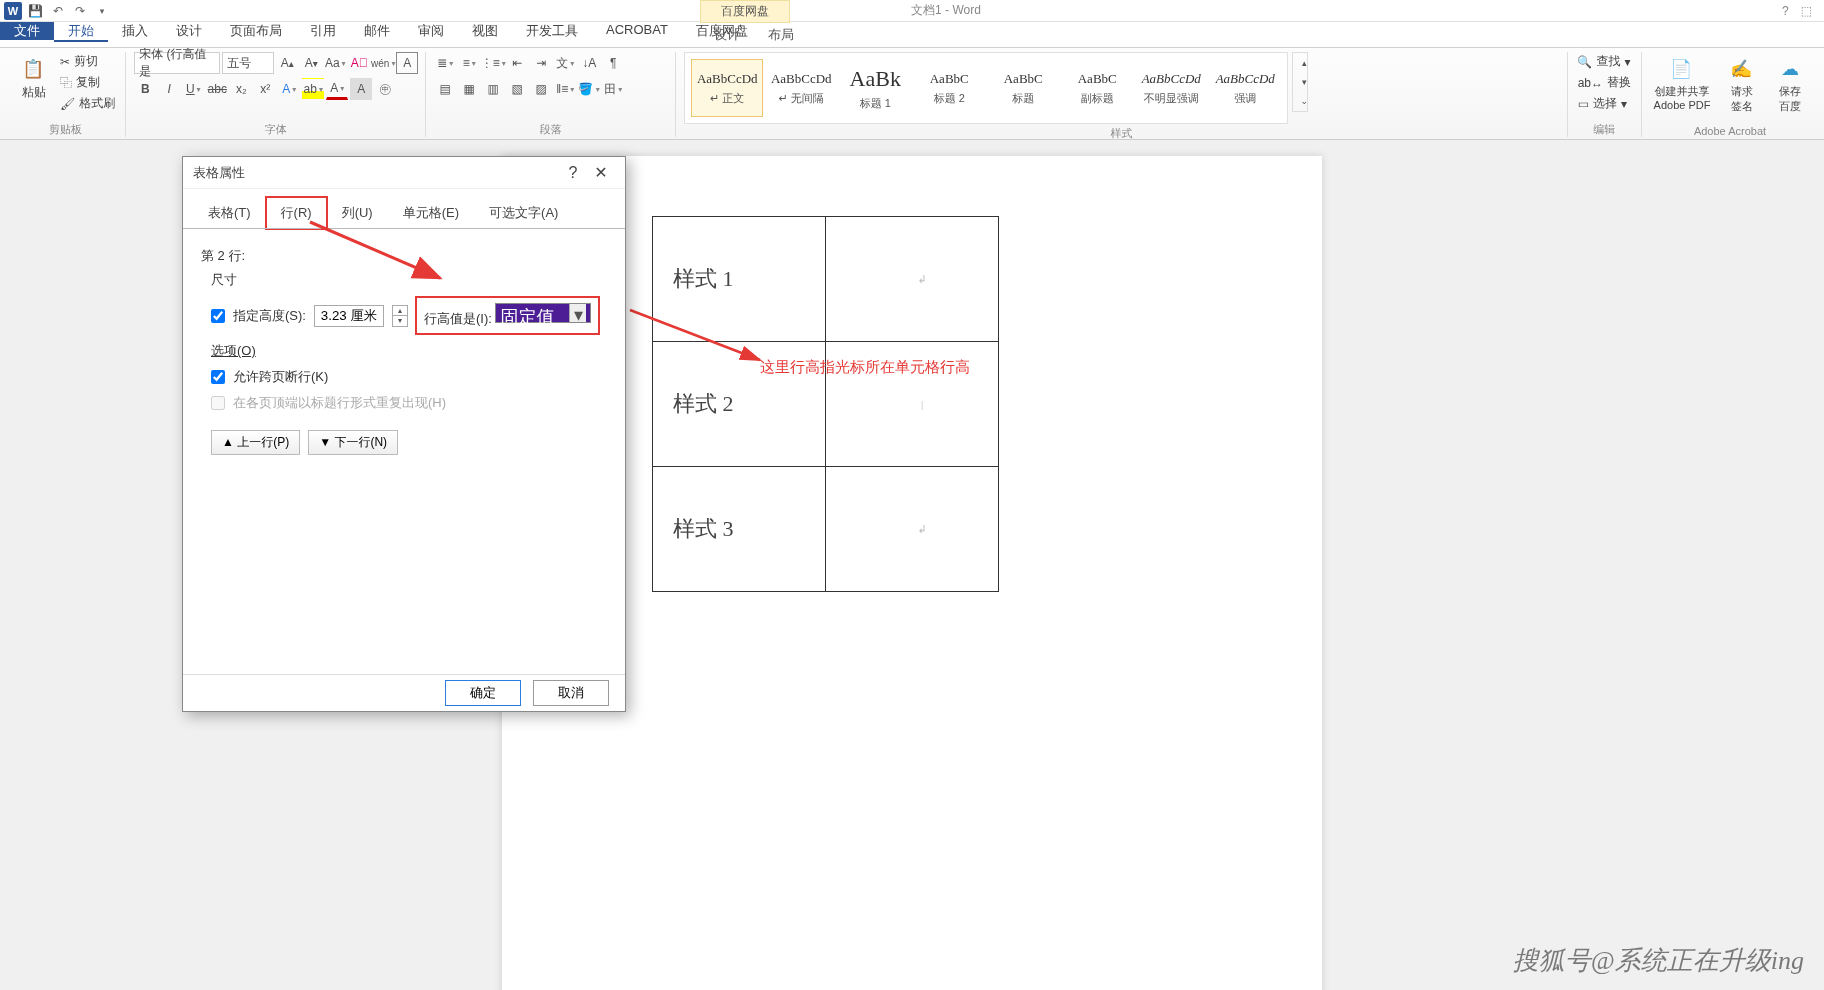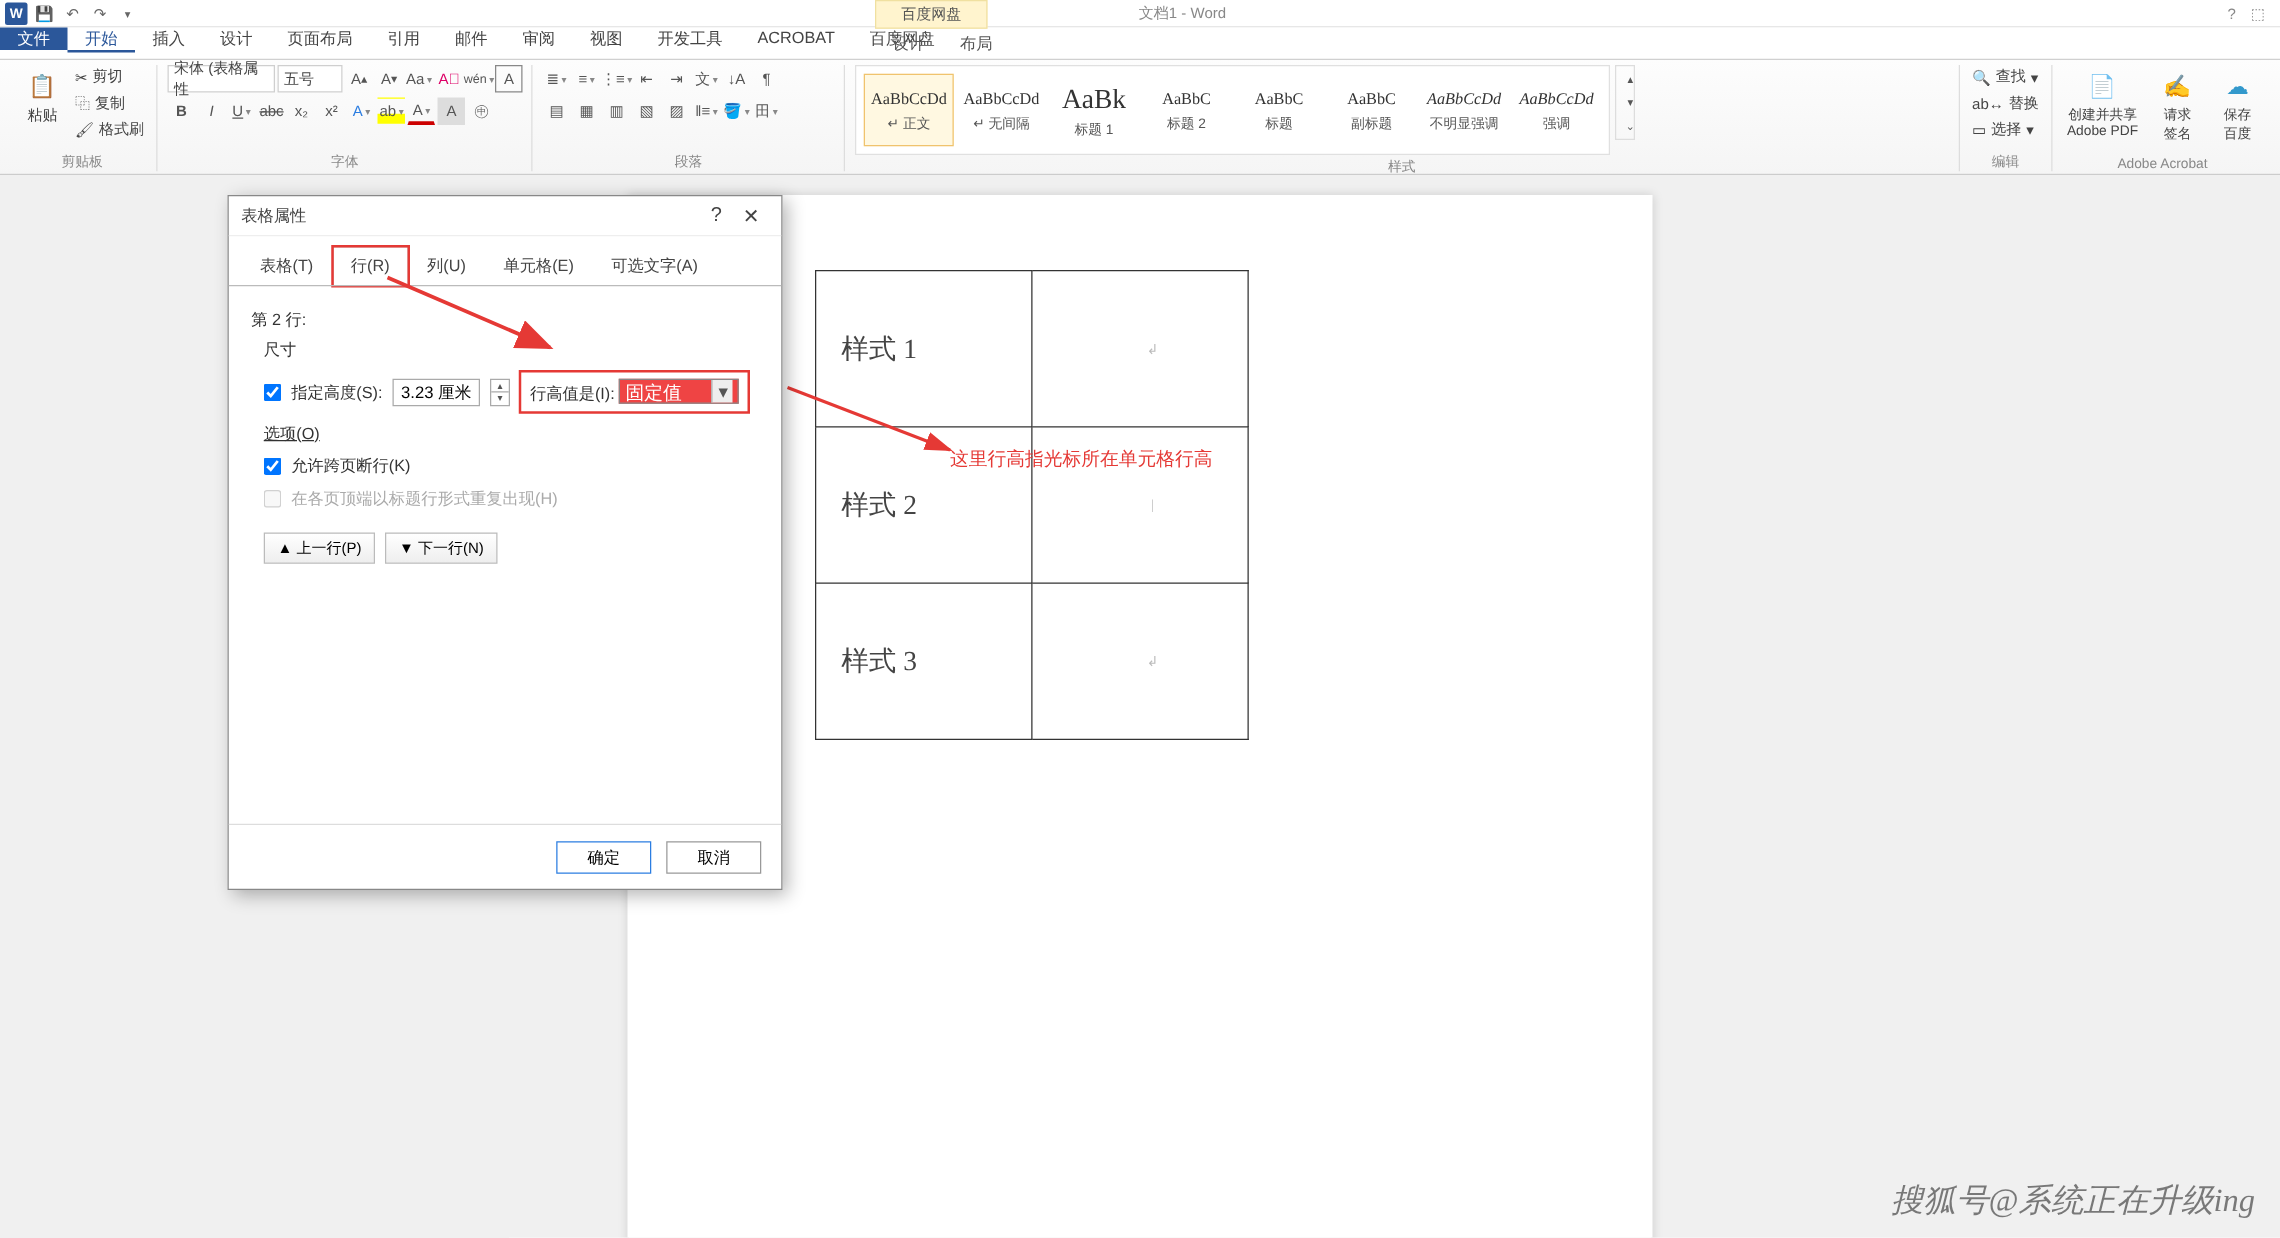--- a/index.html
+++ b/index.html
@@ -55,24 +55,24 @@
 .dlg-body{flex:1;padding:12px 18px;border-top:1px solid #bbb;margin-top:-1px;font-size:13px;color:#333}
 .dlg-body .lbl{margin:6px 0}
 .sect{margin-left:10px}
 .row{display:flex;align-items:center;gap:8px;margin:8px 0}
 .chk{width:14px;height:14px}
 input.num{width:70px;height:22px;border:1px solid #aaa;padding:0 4px;text-align:center}
 .spinner{display:flex;flex-direction:column;border:1px solid #aaa;width:16px;height:22px}
 .spinner div{flex:1;display:flex;align-items:center;justify-content:center;font-size:8px;color:#555;border-bottom:1px solid #aaa}
 .spinner div:last-child{border:none}
 .rh-wrap{outline:2.5px solid #e53935;padding:6px 8px}
-.rh-sel{background:#ef4444;color:#fff;padding:1px 26px 1px 4px;border:1px solid #888;position:relative;display:inline-block;width:96px;height:20px;font-size:15px}
+.rh-sel{background:#4c1d95;color:#fff;padding:1px 26px 1px 4px;border:1px solid #888;position:relative;display:inline-block;width:96px;height:20px;font-size:18px}
 .rh-sel::after{content:"▾";position:absolute;right:4px;color:#555;background:#eee;width:16px;text-align:center;top:0;bottom:0;border-left:1px solid #aaa}
 .navbtn{border:1px solid #bbb;background:linear-gradient(#fff,#eee);padding:3px 10px;font-size:12px;cursor:pointer}
-.dlg-foot{height:52px;border-top:1px solid #ddd;display:flex;justify-content:flex-end;align-items:center;gap:12px;padding:0 16px}
+.dlg-foot{height:37px;border-top:1px solid #ddd;display:flex;justify-content:flex-end;align-items:center;gap:12px;padding:0 16px}
 .dbtn{width:76px;height:26px;border:1px solid #999;background:#fff;cursor:pointer;font-size:13px}
 .dbtn.primary{border:1.5px solid #2b7de1}
 
 .arrow1{position:absolute;left:300px;top:210px;width:160px;height:80px;z-index:60;pointer-events:none}
 .anno-text{position:absolute;color:#e53935;font-size:15px;font-family:"SimSun",serif}
 .arrow2{position:absolute;z-index:40;pointer-events:none}
 .watermark{position:absolute;right:20px;bottom:12px;font-size:26px;color:rgba(0,0,0,.5);font-style:italic;font-family:"KaiTi","SimSun",serif;z-index:100}
 .disabled{color:#aaa}
 </style>
 </head>
@@ -136,21 +136,21 @@
           </div>
       </div>
     </div>
     <div class="group-label">剪贴板</div>
   </div>
 
   <div class="group" style="width:300px">
     <div class="group-body">
       <div class="fontbox">
         <div class="fontrow">
-          <div class="combo" style="width:86px">宋体 (表格属性</div>
+          <div class="combo" style="width:86px">宋体 (行高值是</div>
           <div class="combo" style="width:52px">五号</div>
           <div class="iconbtn">A<sup>▴</sup></div>
           <div class="iconbtn">A<sup>▾</sup></div>
           <div class="iconbtn drop">Aa</div>
           <div class="iconbtn" style="color:#d06">A⃠</div>
           <div class="iconbtn drop">
               <span style="font-size:10px">wén</span>
             </div>
           <div class="iconbtn" style="border:1px solid #888">A</div>
         </div>

